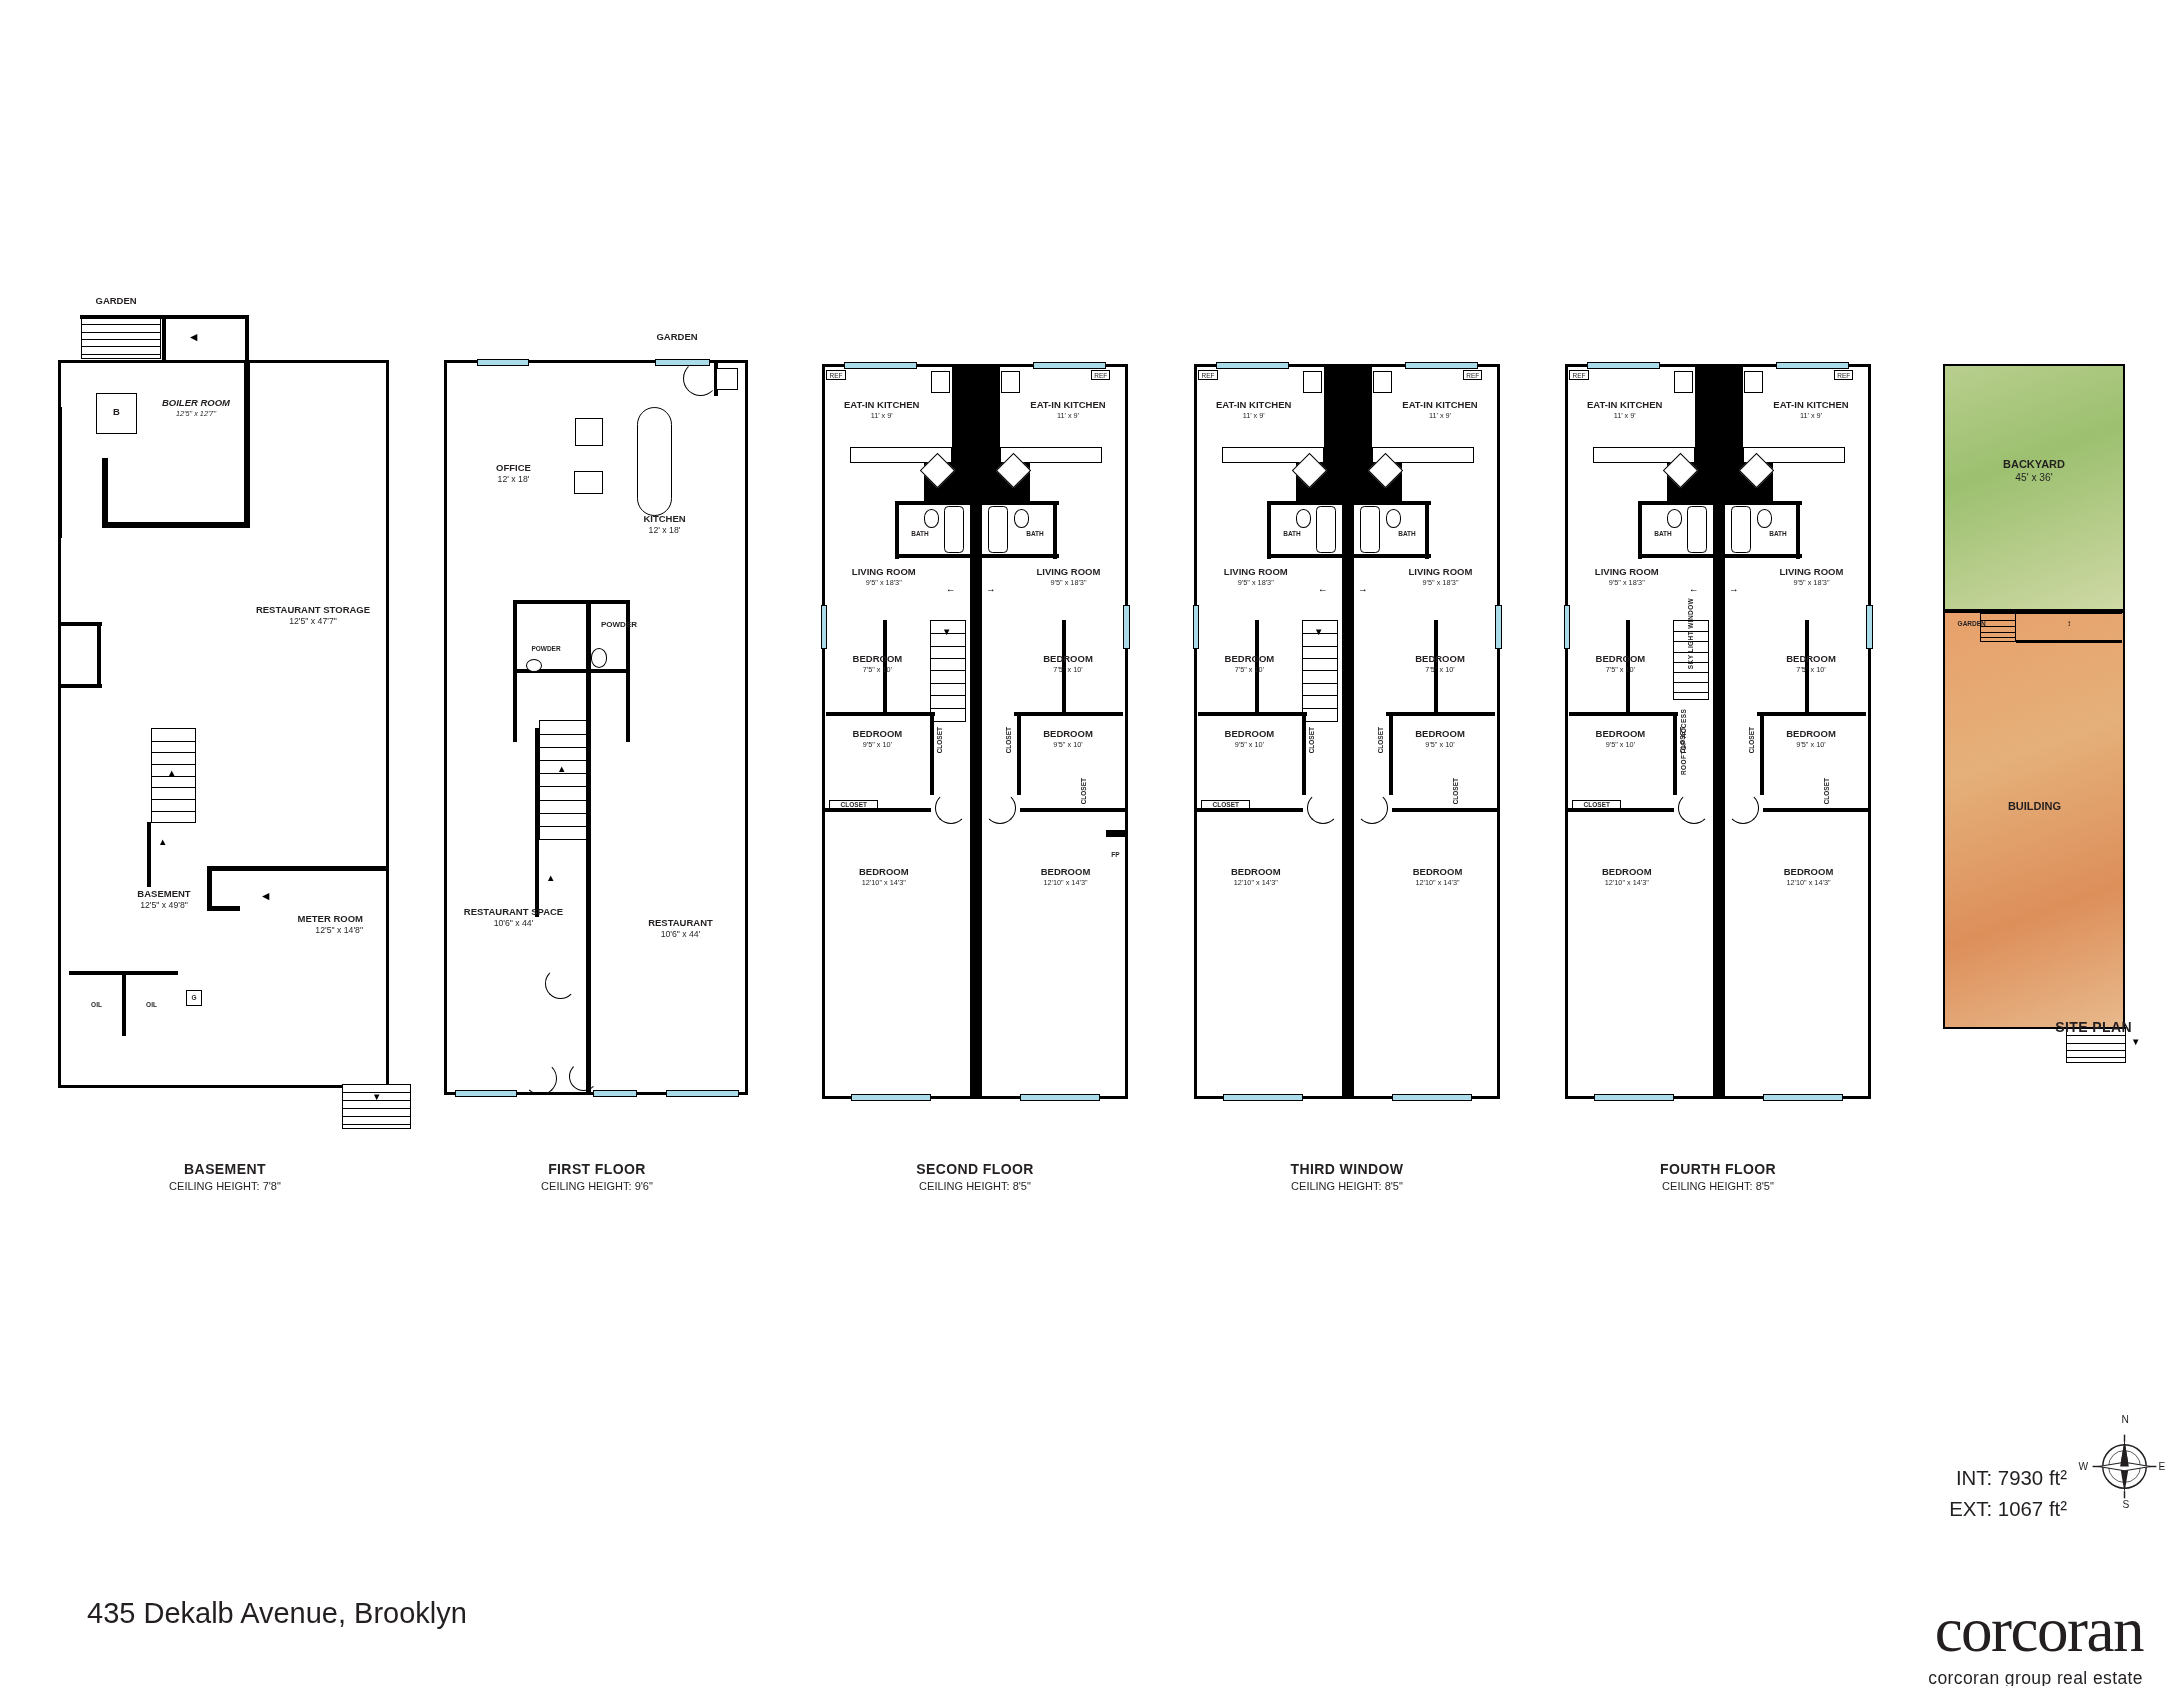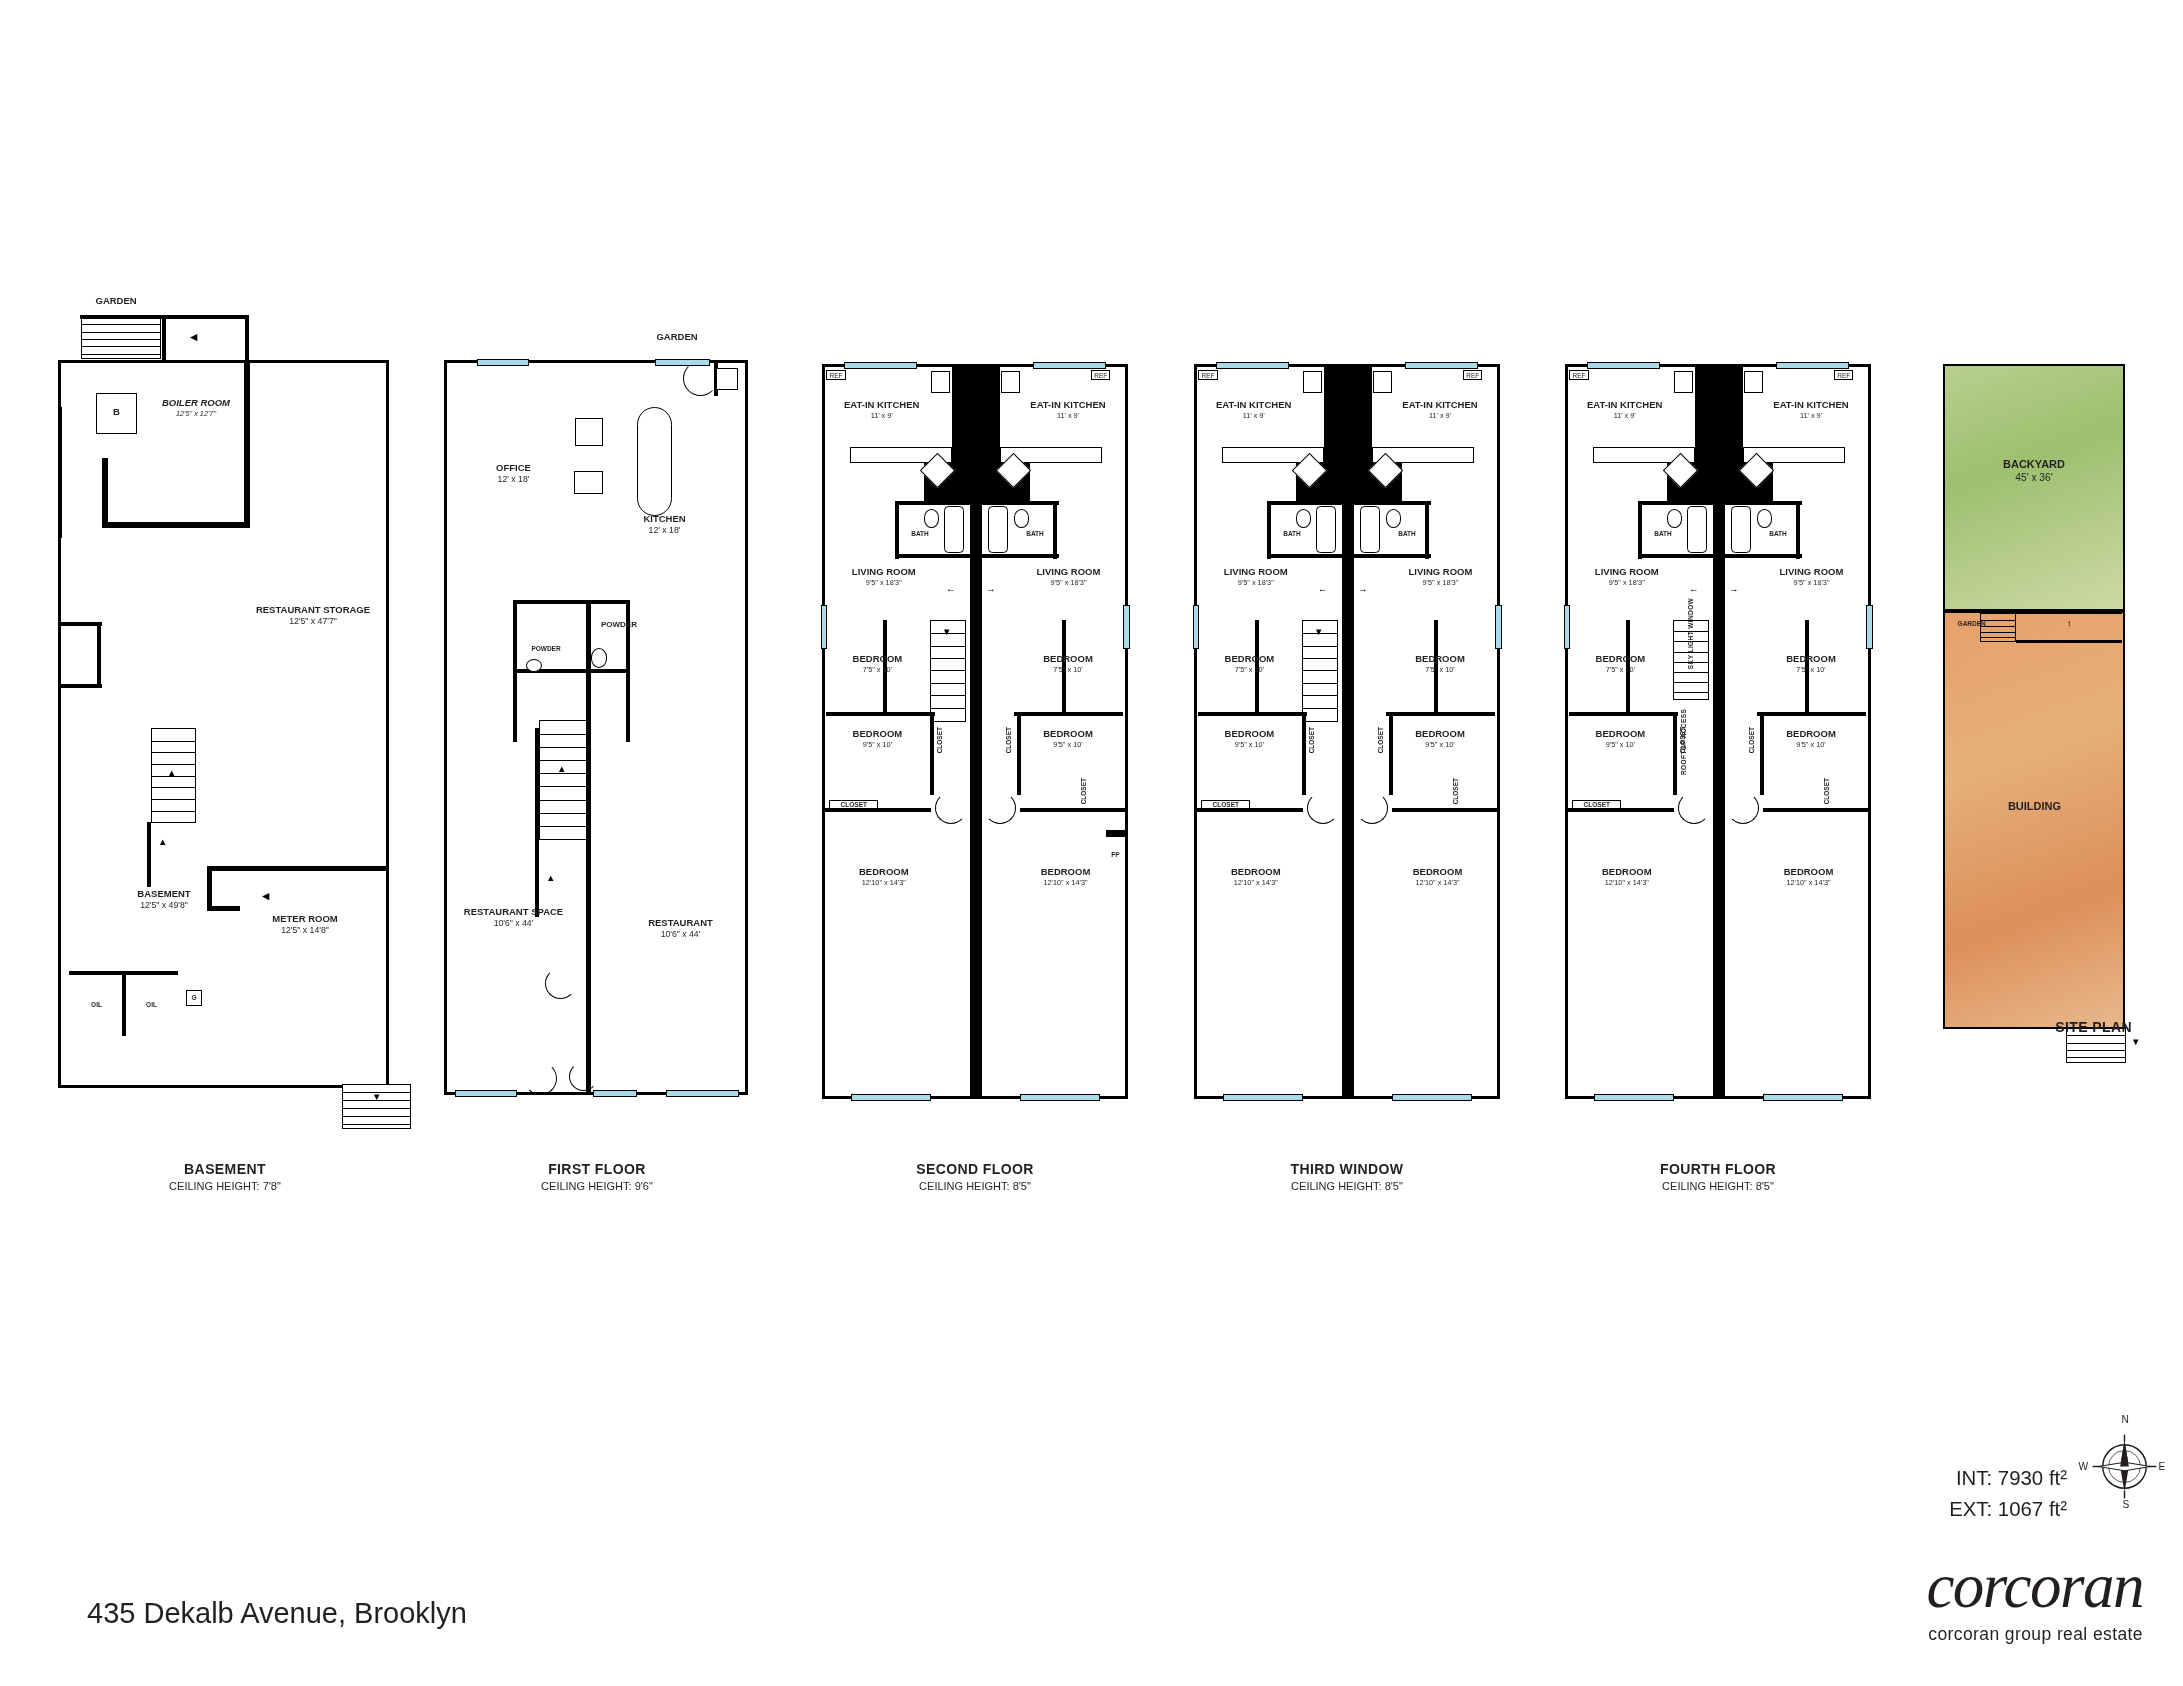--- a/index.html
+++ b/index.html
@@ -138,23 +138,23 @@
     font-size: 29px;
     color: #231f20;
   }
   .brand {
     position: absolute;
     text-align: right;
   }
   .brand-name {
     font-family: "Liberation Serif", serif;
     font-size: 63px;
-    font-style: italic;
     letter-spacing: -1.5px;
     line-height: .95;
+    margin-top: 44px;
   }
   .brand-tag {
     font-size: 17.5px;
     letter-spacing: 0.4px;
     margin-top: 7.3px;
   }
   .areas {
     position: absolute;
     text-align: right;
     font-size: 20.4px;
@@ -226,21 +226,21 @@
     <div class="arrow" style="left:100px;top:546px;">▲</div>
 
     <div class="room-label" style="left:44px;top:597px;width:124px;">
       <b>BASEMENT</b>
       <span class="dim">12'5" x 49'8"</span>
     </div>
 
     <div class="wall" style="left:149px;top:575px;width:182px;height:5.1px;"></div>
     <div class="wall" style="left:149px;top:575px;width:5.1px;height:44px;"></div>
     <div class="wall" style="left:149px;top:615px;width:33px;height:5.1px;"></div>
-    <div class="room-label" style="left:189px;top:622px;width:116px;">
+    <div class="room-label" style="left:189px;top:622px;width:116px;text-align:right;">
       <b>METER ROOM</b>
       <span class="dim">12'5" x 14'8"</span>
     </div>
     <div class="arrow" style="left:204px;top:600px;">◀</div>
 
     <div class="wall" style="left:11px;top:680px;width:109px;height:4.4px;"></div>
     <div class="wall" style="left:64px;top:680px;width:4.4px;height:65px;"></div>
     <div class="room-label xs" style="left:13px;top:710px;width:51px;"><b>OIL</b></div>
     <div class="room-label xs" style="left:68px;top:710px;width:51px;"><b>OIL</b></div>
     <div class="fixture" style="left:128px;top:699px;width:16px;height:16px;"></div>

